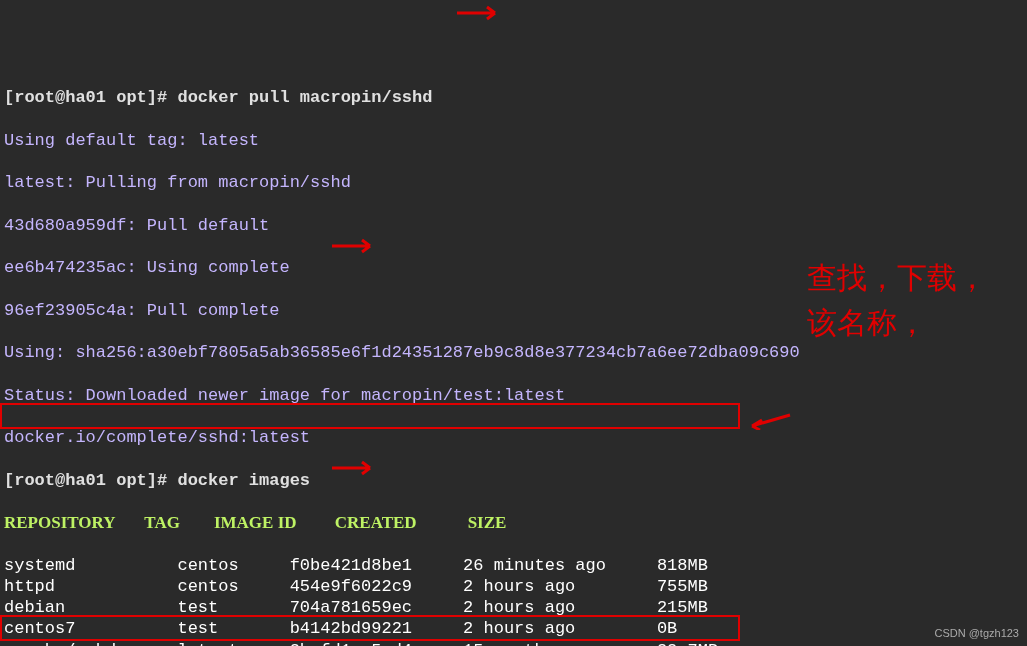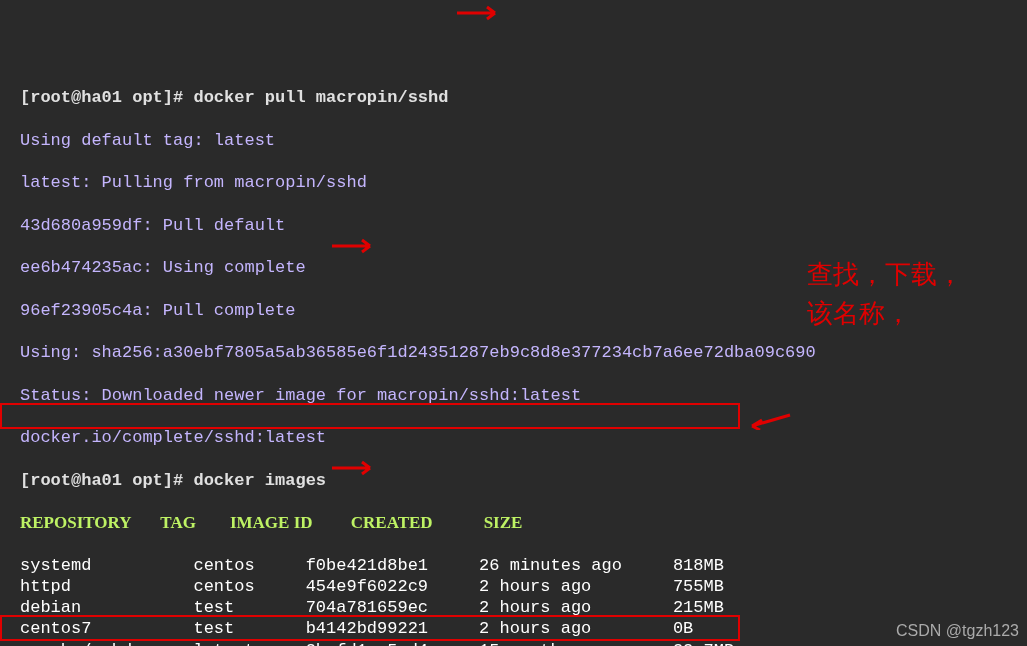--- a/index.html
+++ b/index.html
@@ -36,54 +36,54 @@
       left: 0px;
       top: 615px;
       width: 740px;
       height: 26px;
       pointer-events: none;
     }
     .annotation {
       position: absolute;
       color: #e00000;
       font-family: 'SimSun', 'Microsoft YaHei', sans-serif;
-      font-size: 26px;
+      font-size: 30px;
       right: 40px;
       top: 255px;
       line-height: 1.5;
       white-space: normal;
       width: 180px;
     }
     .watermark {
       position: absolute;
       bottom: 5px;
       right: 8px;
-      font-size: 16px;
+      font-size: 11px;
       color: #aaaaaa;
       font-family: sans-serif;
     }
-    .line { display: block; margin-left: 16px; }
+    .line { display: block; }
     .ar1 { position: absolute; left: 455px; top: 4px; }
     .ar2 { position: absolute; left: 330px; top: 237px; }
     .ar3 { position: absolute; left: 750px; top: 412px; }
     .ar4 { position: absolute; left: 330px; top: 459px; }
   </style>
 </head>
 <body>
 
 
 
 <span class="line"><span class="prompt-user">[root@ha01 opt]# </span><span class="cmd">docker pull macropin/sshd</span></span>
 <span class="line output">Using default tag: latest</span>
 <span class="line output">latest: Pulling from macropin/sshd</span>
 <span class="line output">43d680a959df: Pull default</span>
 <span class="line output">ee6b474235ac: Using complete</span>
 <span class="line output">96ef23905c4a: Pull complete</span>
 <span class="line output">Using: sha256:a30ebf7805a5ab36585e6f1d24351287eb9c8d8e377234cb7a6ee72dba09c690</span>
-<span class="line output">Status: Downloaded newer image for macropin/sshd:latest</span>
+<span class="line output">Status: Downloaded newer image for macropin/test:latest</span>
 <span class="line output">docker.io/complete/sshd:latest</span>
 <span class="line"><span class="prompt-user">[root@ha01 opt]# </span><span class="cmd">docker images</span></span>
 <span class="line header-row" id="header1">REPOSITORY       TAG        IMAGE ID         CREATED            SIZE</span>
 <div id="images-list-1"><span class="line table-row">systemd          centos     f0be421d8be1     26 minutes ago     818MB</span><span class="line table-row">httpd            centos     454e9f6022c9     2 hours ago        755MB</span><span class="line table-row">debian           test       704a781659ec     2 hours ago        215MB</span><span class="line table-row">centos7          test       b4142bd99221     2 hours ago        0B</span><span class="line table-row">panubo/sshd      latest     2befd1cc5cd4     15 months ago      33.7MB</span></div>
 
 
 
 
 
 <svg class="ar1" width="50" height="18">

